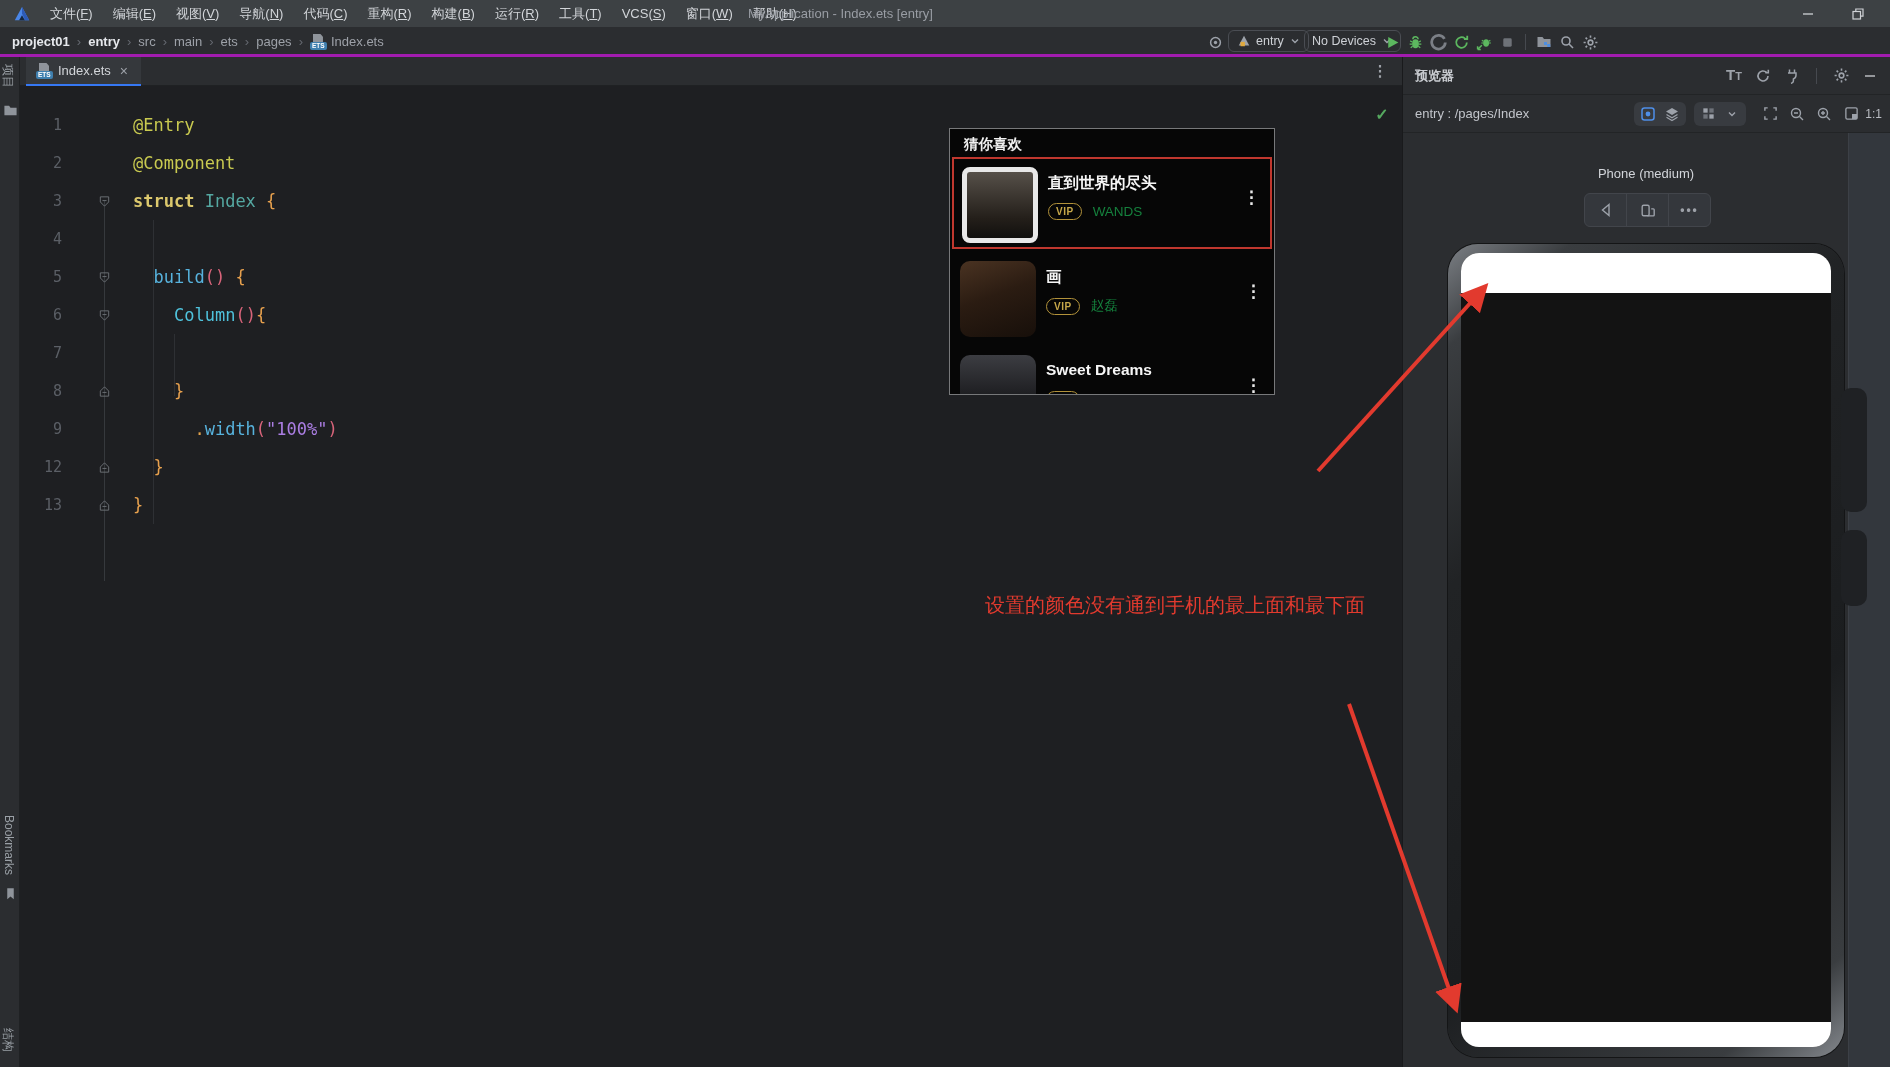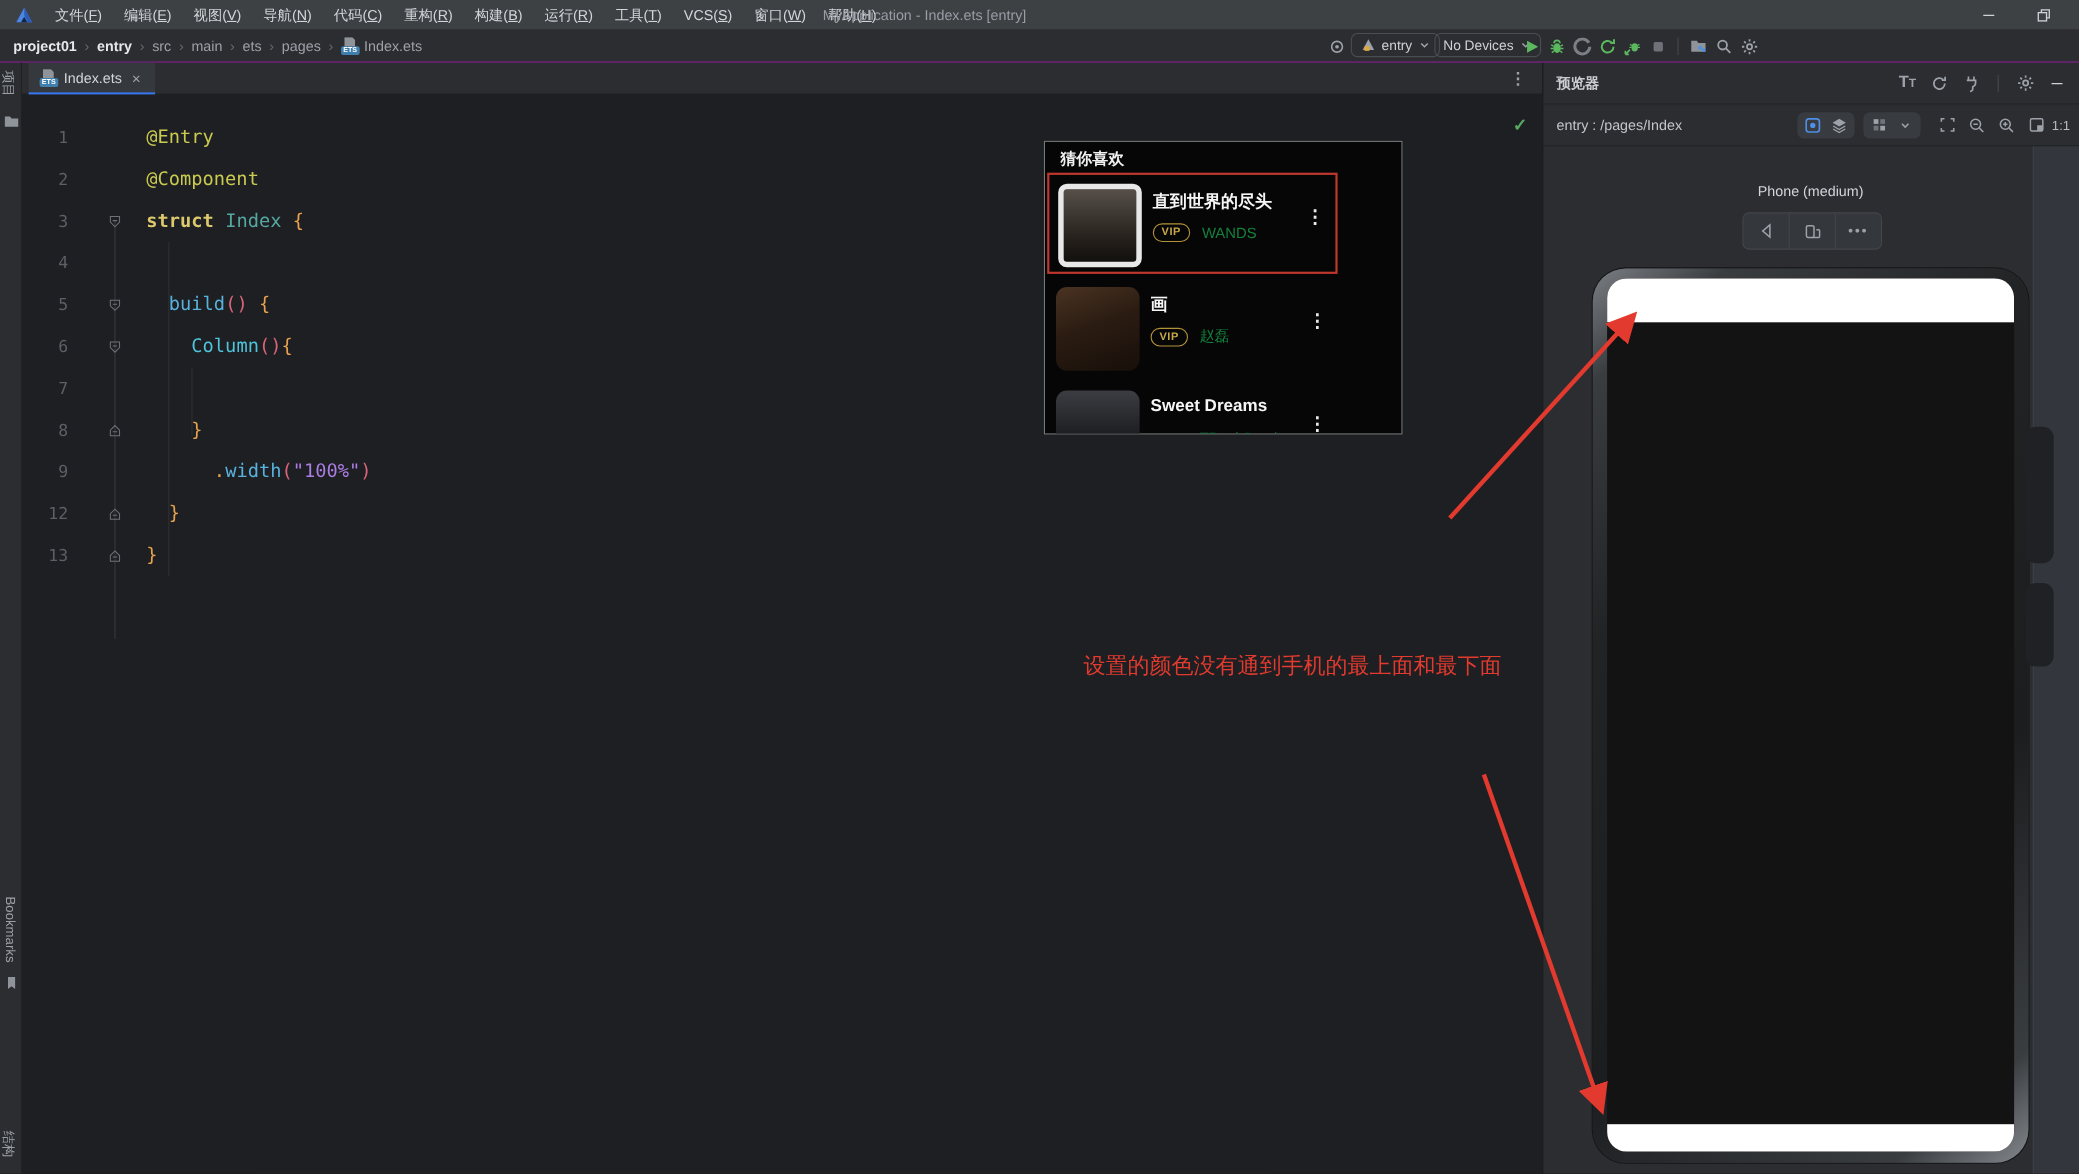--- a/index.html
+++ b/index.html
@@ -12,21 +12,21 @@
   .titlebar{position:absolute;left:0;top:0;width:1890px;height:27px;background:#3d4144;display:flex;align-items:center;}
   .logo{margin-left:12px;display:flex;align-items:center;}
   .menus{display:flex;margin-left:8px;}
   .menu-item{padding:0 10px;font-size:13px;color:#d2d5d9;line-height:27px;cursor:default;white-space:nowrap;}
   .menu-item u{text-decoration:underline;}
   .win-title{position:absolute;left:748px;top:0;line-height:27px;font-size:13px;color:#999da4;}
   .win-controls{position:absolute;right:18px;top:0;height:27px;display:flex;gap:22px;align-items:center;}
   .win-btn{width:28px;height:27px;display:flex;align-items:center;justify-content:center;}
 
   
-  .toolbar{position:absolute;left:0;top:27px;width:1890px;height:30px;background:#2b2d30;border-bottom:1px solid #a21caf;box-sizing:border-box;}
+  .toolbar{position:absolute;left:0;top:27px;width:1890px;height:30px;background:#2b2d30;border-bottom:3px solid #a21caf;box-sizing:border-box;}
   .breadcrumbs{position:absolute;left:12px;top:0;height:29px;display:flex;align-items:center;font-size:13px;color:#9da1a8;}
   .bc-item{cursor:default;}
   .bc-item.bold{color:#e6e8ec;font-weight:700;}
   .bc-sep{color:#64686f;margin:0 7px;font-size:13px;}
   .bc-file-ic{margin-right:5px;display:inline-flex;}
   .tb-target{position:absolute;left:1205px;top:5px;}
   .combo{position:absolute;top:3px;height:22px;border:1px solid #4a4d53;border-radius:6px;display:flex;align-items:center;padding:0 7px;gap:5px;font-size:12.5px;color:#ced1d6;box-sizing:border-box;}
   .action-strip{position:absolute;left:1382px;top:3px;height:24px;display:flex;gap:3px;align-items:center;}
 
   
@@ -54,21 +54,21 @@
   .t-par{color:#d8647a;} .t-str{color:#ab7ee3;} .t-dot{color:#e0a14a;}
   .t-parhl{color:#d9c661;background:#2d4a3e;font-weight:700;}
   .fold-line{position:absolute;left:84px;top:115px;width:1px;height:380px;background:#36393d;}
   .guide1{position:absolute;left:133px;top:134px;width:1px;height:304px;background:#2e3034;}
   .guide2{position:absolute;left:154px;top:248px;width:1px;height:62px;background:#2e3034;}
   .check{position:absolute;left:1352px;top:18px;}
 
   
   .shot{position:absolute;left:929px;top:42px;width:326px;height:267px;background:#060606;border:1px solid #77787a;box-sizing:border-box;overflow:hidden;}
   .shot-header{position:absolute;left:14px;top:6px;font-size:14.5px;font-weight:600;color:#f0f0f0;}
-  .mrow{position:absolute;left:2px;width:264px;height:92px;box-sizing:border-box;}
+  .mrow{position:absolute;left:2px;width:320px;height:92px;box-sizing:border-box;}
   .mhl{border:2px solid #bf372e;}
   .mart{position:absolute;left:8px;top:8px;width:76px;height:76px;border-radius:10px;}
   .art-band{background:linear-gradient(180deg,#565049 0%,#241f1a 70%,#11100e 100%);border:5px solid #e8e8e8;border-radius:8px;box-sizing:border-box;}
   .art-guitar{background:linear-gradient(160deg,#4a3322 0%,#2b1c12 45%,#170f0a 100%);}
   .art-portrait{background:linear-gradient(180deg,#3c3d42 0%,#17171a 65%,#0b0b0d 100%);}
   .mtitle{position:absolute;left:94px;top:14px;font-size:15.5px;font-weight:700;color:#f6f6f6;}
   .msub{position:absolute;left:94px;top:44px;display:flex;align-items:center;gap:11px;}
   .vip{border:1px solid #b2923a;color:#c7a84a;font-size:10px;font-weight:700;padding:2px 7px;border-radius:10px;letter-spacing:.5px;}
   .martist{font-size:13.5px;color:#15803d;}
   .mdots{position:absolute;right:10px;top:28px;color:#e8e8e8;font-size:17px;font-weight:700;}

